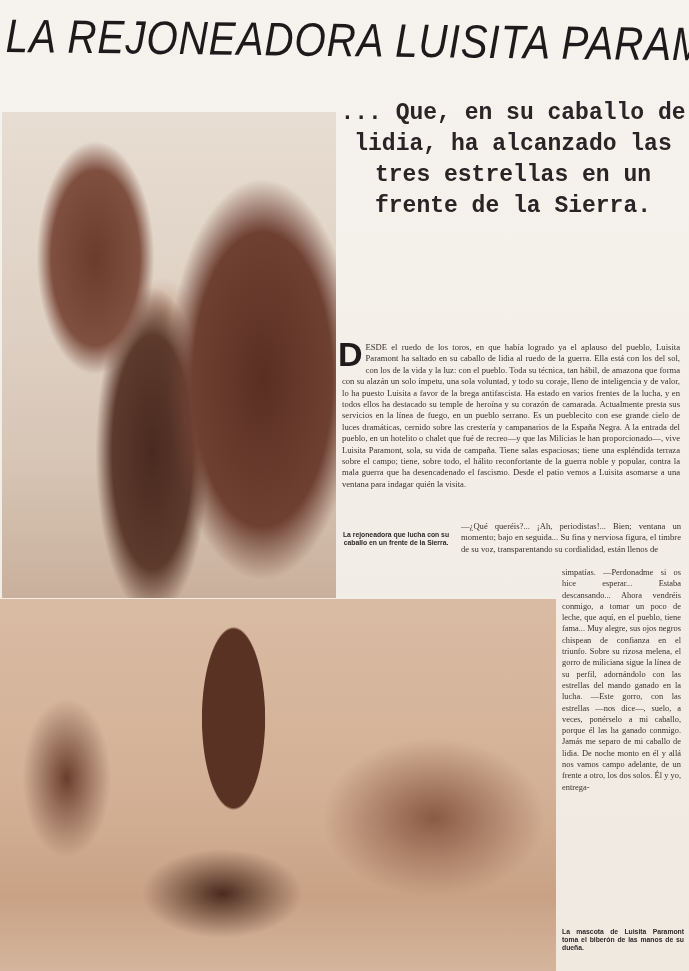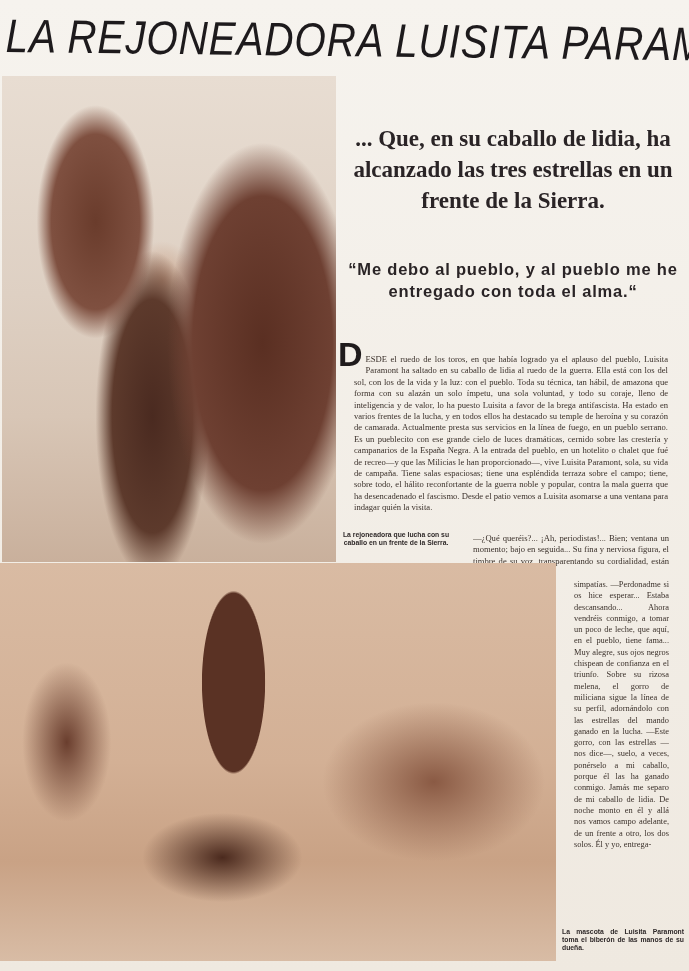--- a/index.html
+++ b/index.html
@@ -3,63 +3,62 @@
 <meta charset="utf-8">
 <style>
   html, body { margin:0; padding:0; }
   body { width:689px; height:971px; background:#f3efe8; overflow:hidden; position:relative;
          font-family:"Liberation Serif", serif; color:#2b2420; }
   .page { position:absolute; inset:0; background:linear-gradient(180deg,#f6f3ee 0%,#efe9e0 100%); }
   .headline { position:absolute; left:6px; top:2px; width:680px; height:68px;
      font-family:"Liberation Sans", sans-serif; font-style:italic; font-weight:400;
      font-size:47px; letter-spacing:1px; color:#1d1a1c; white-space:nowrap;
      transform:scaleX(0.86) rotate(0.6deg); transform-origin:left top; text-transform:uppercase; line-height:68px; }
-  .photo { position:absolute; overflow:hidden; }
+  .photo { position:absolute; overflow:hidden;margin-top:36px; }
   .photo-top { left:2px; top:76px; width:334px; height:486px;
      background:
        radial-gradient(ellipse 38% 55% at 78% 55%, #5a2f22 0%, #6e4032 55%, rgba(110,64,50,0) 75%),
        radial-gradient(ellipse 22% 30% at 28% 30%, #6a3c2c 0%, #7f5040 60%, rgba(127,80,64,0) 80%),
        radial-gradient(ellipse 20% 40% at 45% 70%, #4a2a20 0%, #5d3a2c 60%, rgba(93,58,44,0) 85%),
        radial-gradient(ellipse 10% 8% at 48% 42%, #c9a48c 0%, rgba(201,164,140,0) 100%),
        linear-gradient(180deg,#e8ddd2 0%,#ded0c3 45%,#d8c6b6 70%,#c9b09c 100%); }
   .photo-bottom { left:0; top:563px; width:556px; height:398px;
      background:
        radial-gradient(ellipse 8% 32% at 42% 30%, #5a3224 0%, #5a3224 70%, rgba(90,50,36,0) 72%),
        radial-gradient(ellipse 18% 14% at 40% 74%, #4b2a1e 0%, rgba(75,42,30,0) 80%),
        radial-gradient(ellipse 10% 25% at 12% 45%, #6a3e2e 0%, rgba(106,62,46,0) 80%),
        radial-gradient(ellipse 25% 25% at 78% 55%, #8a5a44 0%, rgba(138,90,68,0) 80%),
        linear-gradient(180deg,#d9bba3 0%,#d3b095 50%,#c9a285 75%,#d8bca5 100%); }
   .photo-label { position:absolute; left:10px; bottom:10px; font-family:"Liberation Sans",sans-serif; font-size:9px; color:rgba(255,255,255,0.0); }
-  .subhead { position:absolute; left:338px; top:123px; width:350px; text-align:center;
-     font-family:Liberation Serif, serif; font-weight:700; font-size:23px; line-height:31px; color:#2a2426; }
+  .subhead { position:absolute; left:338px; top:98px; width:350px; text-align:center;
+     font-family:Liberation Mono, monospace; font-weight:700; font-size:23px; line-height:31px; color:#2a2426; }
   .quote { position:absolute; left:338px; top:258px; width:350px; text-align:center;
      font-family:"Liberation Sans", sans-serif; font-weight:700; font-size:16.5px; line-height:22px; letter-spacing:0.8px; color:#2a2426; }
   .body-text { position:absolute; font-size:8.6px; line-height:11.4px; text-align:justify; color:#3a302a; }
   .col-main { left:338px; top:338px; width:346px; }
   .dropcap { float:left; font-family:"Liberation Sans",sans-serif; font-weight:700; font-size:34px; line-height:28px; margin:2px 3px 0 0; color:#1f1b1c; }
   .col-mid { left:457px; top:517px; width:228px; }
   .col-right { left:558px; top:563px; width:127px; font-size:8.4px; line-height:11.3px;font-family:Liberation Serif, serif; }
   .caption { position:absolute; font-family:"Liberation Sans",sans-serif; font-weight:700; font-size:6.8px; line-height:8.2px; text-align:center; color:#2e2828; }
   .cap-top { left:338px; top:531px; width:116px; }
   .cap-bottom { left:562px; top:928px; width:122px; text-align:justify; }
-  p { margin:16px; }
+  p { margin:4px; }
 </style>
 </head>
 <body>
 
 <div class="page">
 
   <div class="headline">La Rejoneadora Luisita Paramont...</div>
 
   <div class="photo photo-top">
     <span class="photo-label">Luisita Paramont in militia cap holding her horse's bridle</span>
   </div>
 
   <div class="subhead">... Que, en su caballo de lidia, ha alcanzado las tres estrellas en un frente de la Sierra.</div>
-  <div class="quote">“Me debo al pueblo, y al pueblo me he entregado con toda el alma.“</div>
 
   <div class="body-text col-main">
     <span class="dropcap">D</span>
     <p>ESDE el ruedo de los toros, en que había logrado ya el aplauso del pueblo, Luisita Paramont ha saltado en su caballo de lidia al ruedo de la guerra. Ella está con los del sol, con los de la vida y la luz: con el pueblo. Toda su técnica, tan hábil, de amazona que forma con su alazán un solo ímpetu, una sola voluntad, y todo su coraje, lleno de inteligencia y de valor, lo ha puesto Luisita a favor de la brega antifascista. Ha estado en varios frentes de la lucha, y en todos ellos ha destacado su temple de heroína y su corazón de camarada. Actualmente presta sus servicios en la línea de fuego, en un pueblo serrano. Es un pueblecito con ese grande cielo de luces dramáticas, cernido sobre las crestería y campanarios de la España Negra. A la entrada del pueblo, en un hotelito o chalet que fué de recreo—y que las Milicias le han proporcionado—, vive Luisita Paramont, sola, su vida de campaña. Tiene salas espaciosas; tiene una espléndida terraza sobre el campo; tiene, sobre todo, el hálito reconfortante de la guerra noble y popular, contra la mala guerra que ha desencadenado el fascismo. Desde el patio vemos a Luisita asomarse a una ventana para indagar quién la visita.</p>
   </div>
 
   <div class="caption cap-top">La rejoneadora que lucha con su caballo en un frente de la Sierra.</div>
 
   <div class="body-text col-mid">
     <p>—¿Qué queréis?... ¡Ah, periodistas!... Bien; ventana un momento; bajo en seguida... Su fina y nerviosa figura, el timbre de su voz, transparentando su cordialidad, están llenos de</p>

